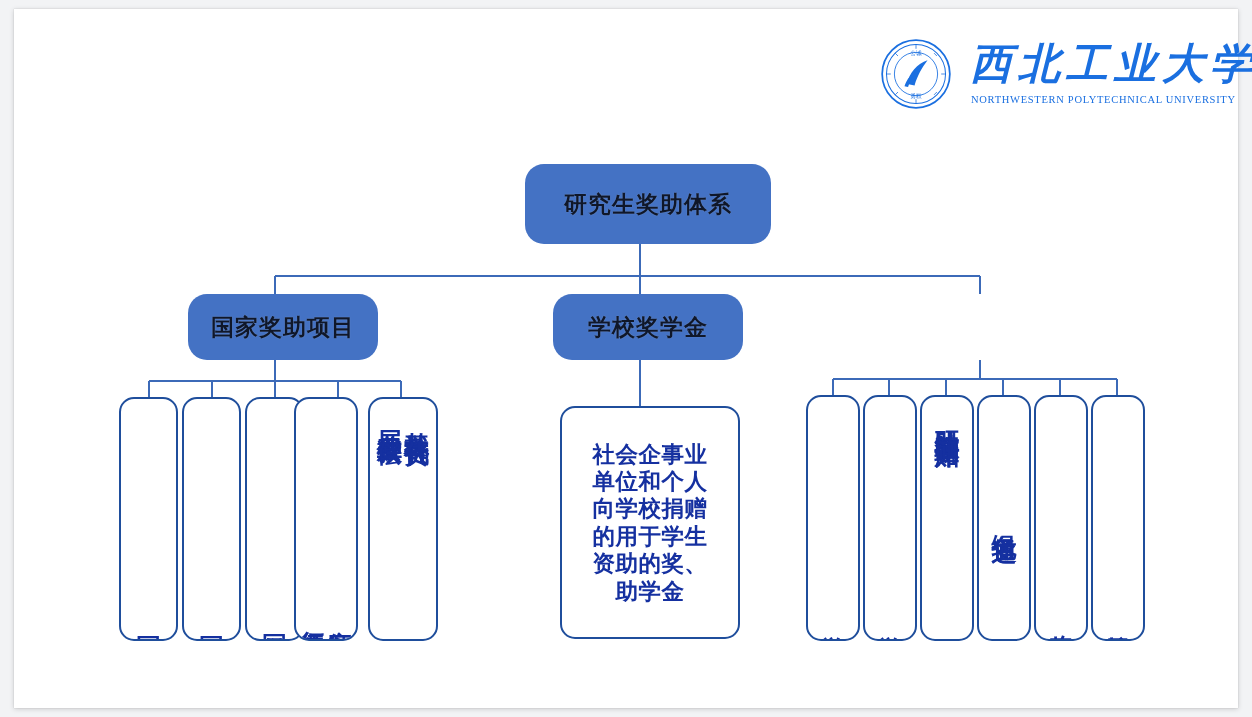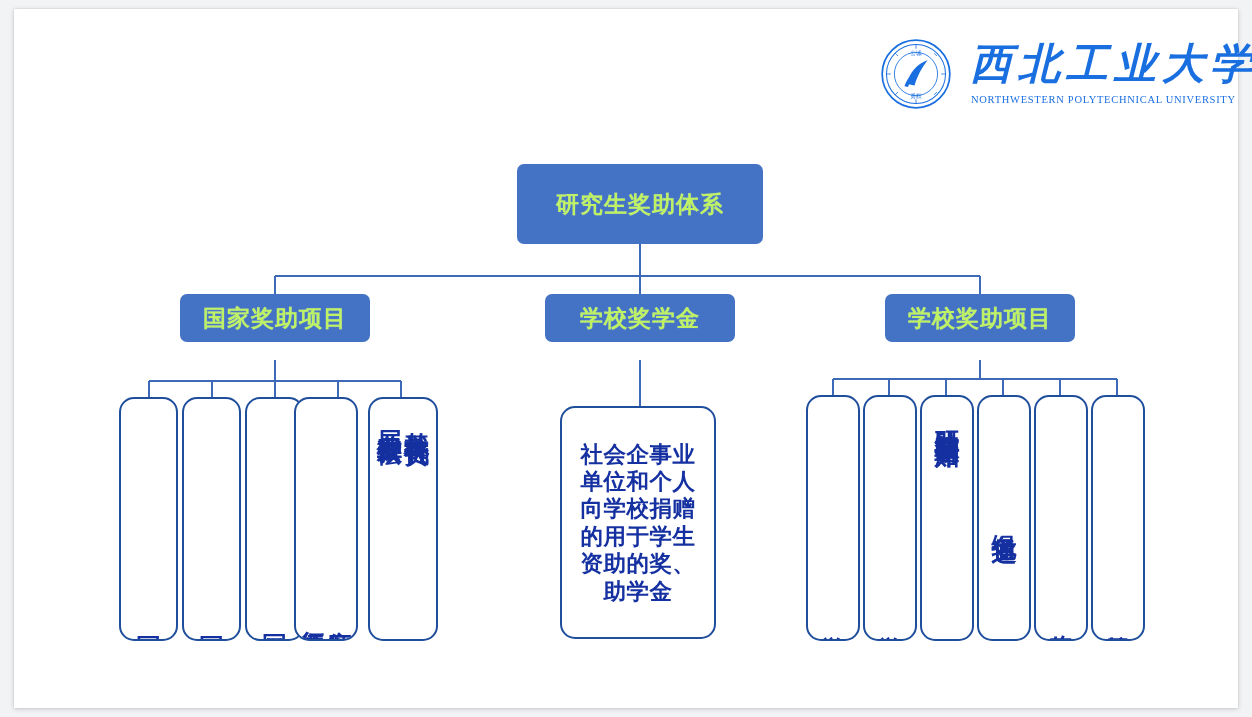--- a/index.html
+++ b/index.html
@@ -82,40 +82,41 @@
     top: 0;
     width: 1252px;
     height: 717px;
     pointer-events: none;
   }
 
   
   .node-filled {
     position: absolute;
     background: #4472C4;
-    border-radius: 7px;
-    color: #bef264;
+    border-radius: 19px;
+    color: #0f172a;
     display: flex;
     align-items: center;
     justify-content: center;
     font-weight: 700;
     letter-spacing: 1px;
     box-sizing: border-box;
     text-shadow: 0 0 1px rgba(255,255,255,0.35);
+    margin-left: 8px;
   }
   #node-root {
     left: 503px;
     top: 155px;
     width: 246px;
     height: 80px;
     font-size: 23px;
   }
   .node-l2 {
     width: 190px;
-    height: 48px;
+    height: 66px;
     top: 285px;
     font-size: 23px;
   }
   #node-l2-0 { left: 166px; }
   #node-l2-1 { left: 531px; }
   #node-l2-2 { left: 871px; }
 
   
   .leaf {
     position: absolute;
@@ -145,21 +146,21 @@
     white-space: pre-wrap;
   }
   .leaf.bottom .leaf-inner { bottom: 12px; top: 10px; align-items: flex-end; }
   .leaf.top    .leaf-inner { top: 12px; bottom: 10px; align-items: flex-start; }
   .leaf.mid    .leaf-inner { top: 10px; bottom: 10px; align-items: center; }
 
   
   #leaf-social {
     left: 546px;
     top: 397px;
-    width: 156px;
+    width: 180px;
     height: 233px;
   }
   #leaf-social .h-text {
     position: absolute;
     left: 10px;
     right: 10px;
     top: 50%;
     transform: translateY(-50%);
     text-align: center;
     font-size: 22.5px;
@@ -233,21 +234,20 @@
       <line x1="989" y1="370" x2="989" y2="386"></line>
       <line x1="1046" y1="370" x2="1046" y2="386"></line>
       <line x1="1103" y1="370" x2="1103" y2="386"></line>
     </g>
   </svg>
 
   <div class="node-filled" id="node-root">研究生奖助体系</div>
 
   <div class="node-filled node-l2" id="node-l2-0">国家奖助项目</div>
   <div class="node-filled node-l2" id="node-l2-1">学校奖学金</div>
-  <div class="node-filled node-l2" id="node-l2-2">学校奖助项目</div>
 
   <div class="leaf g-nat bottom" style="left:105px; width:59px;">
     <div class="leaf-inner">
         <div class="v-text">国家奖学金</div>
       </div>
   </div>
   <div class="leaf g-nat bottom" style="left:168px; width:59px;">
     <div class="leaf-inner">
         <div class="v-text">国家助学金</div>
       </div>

